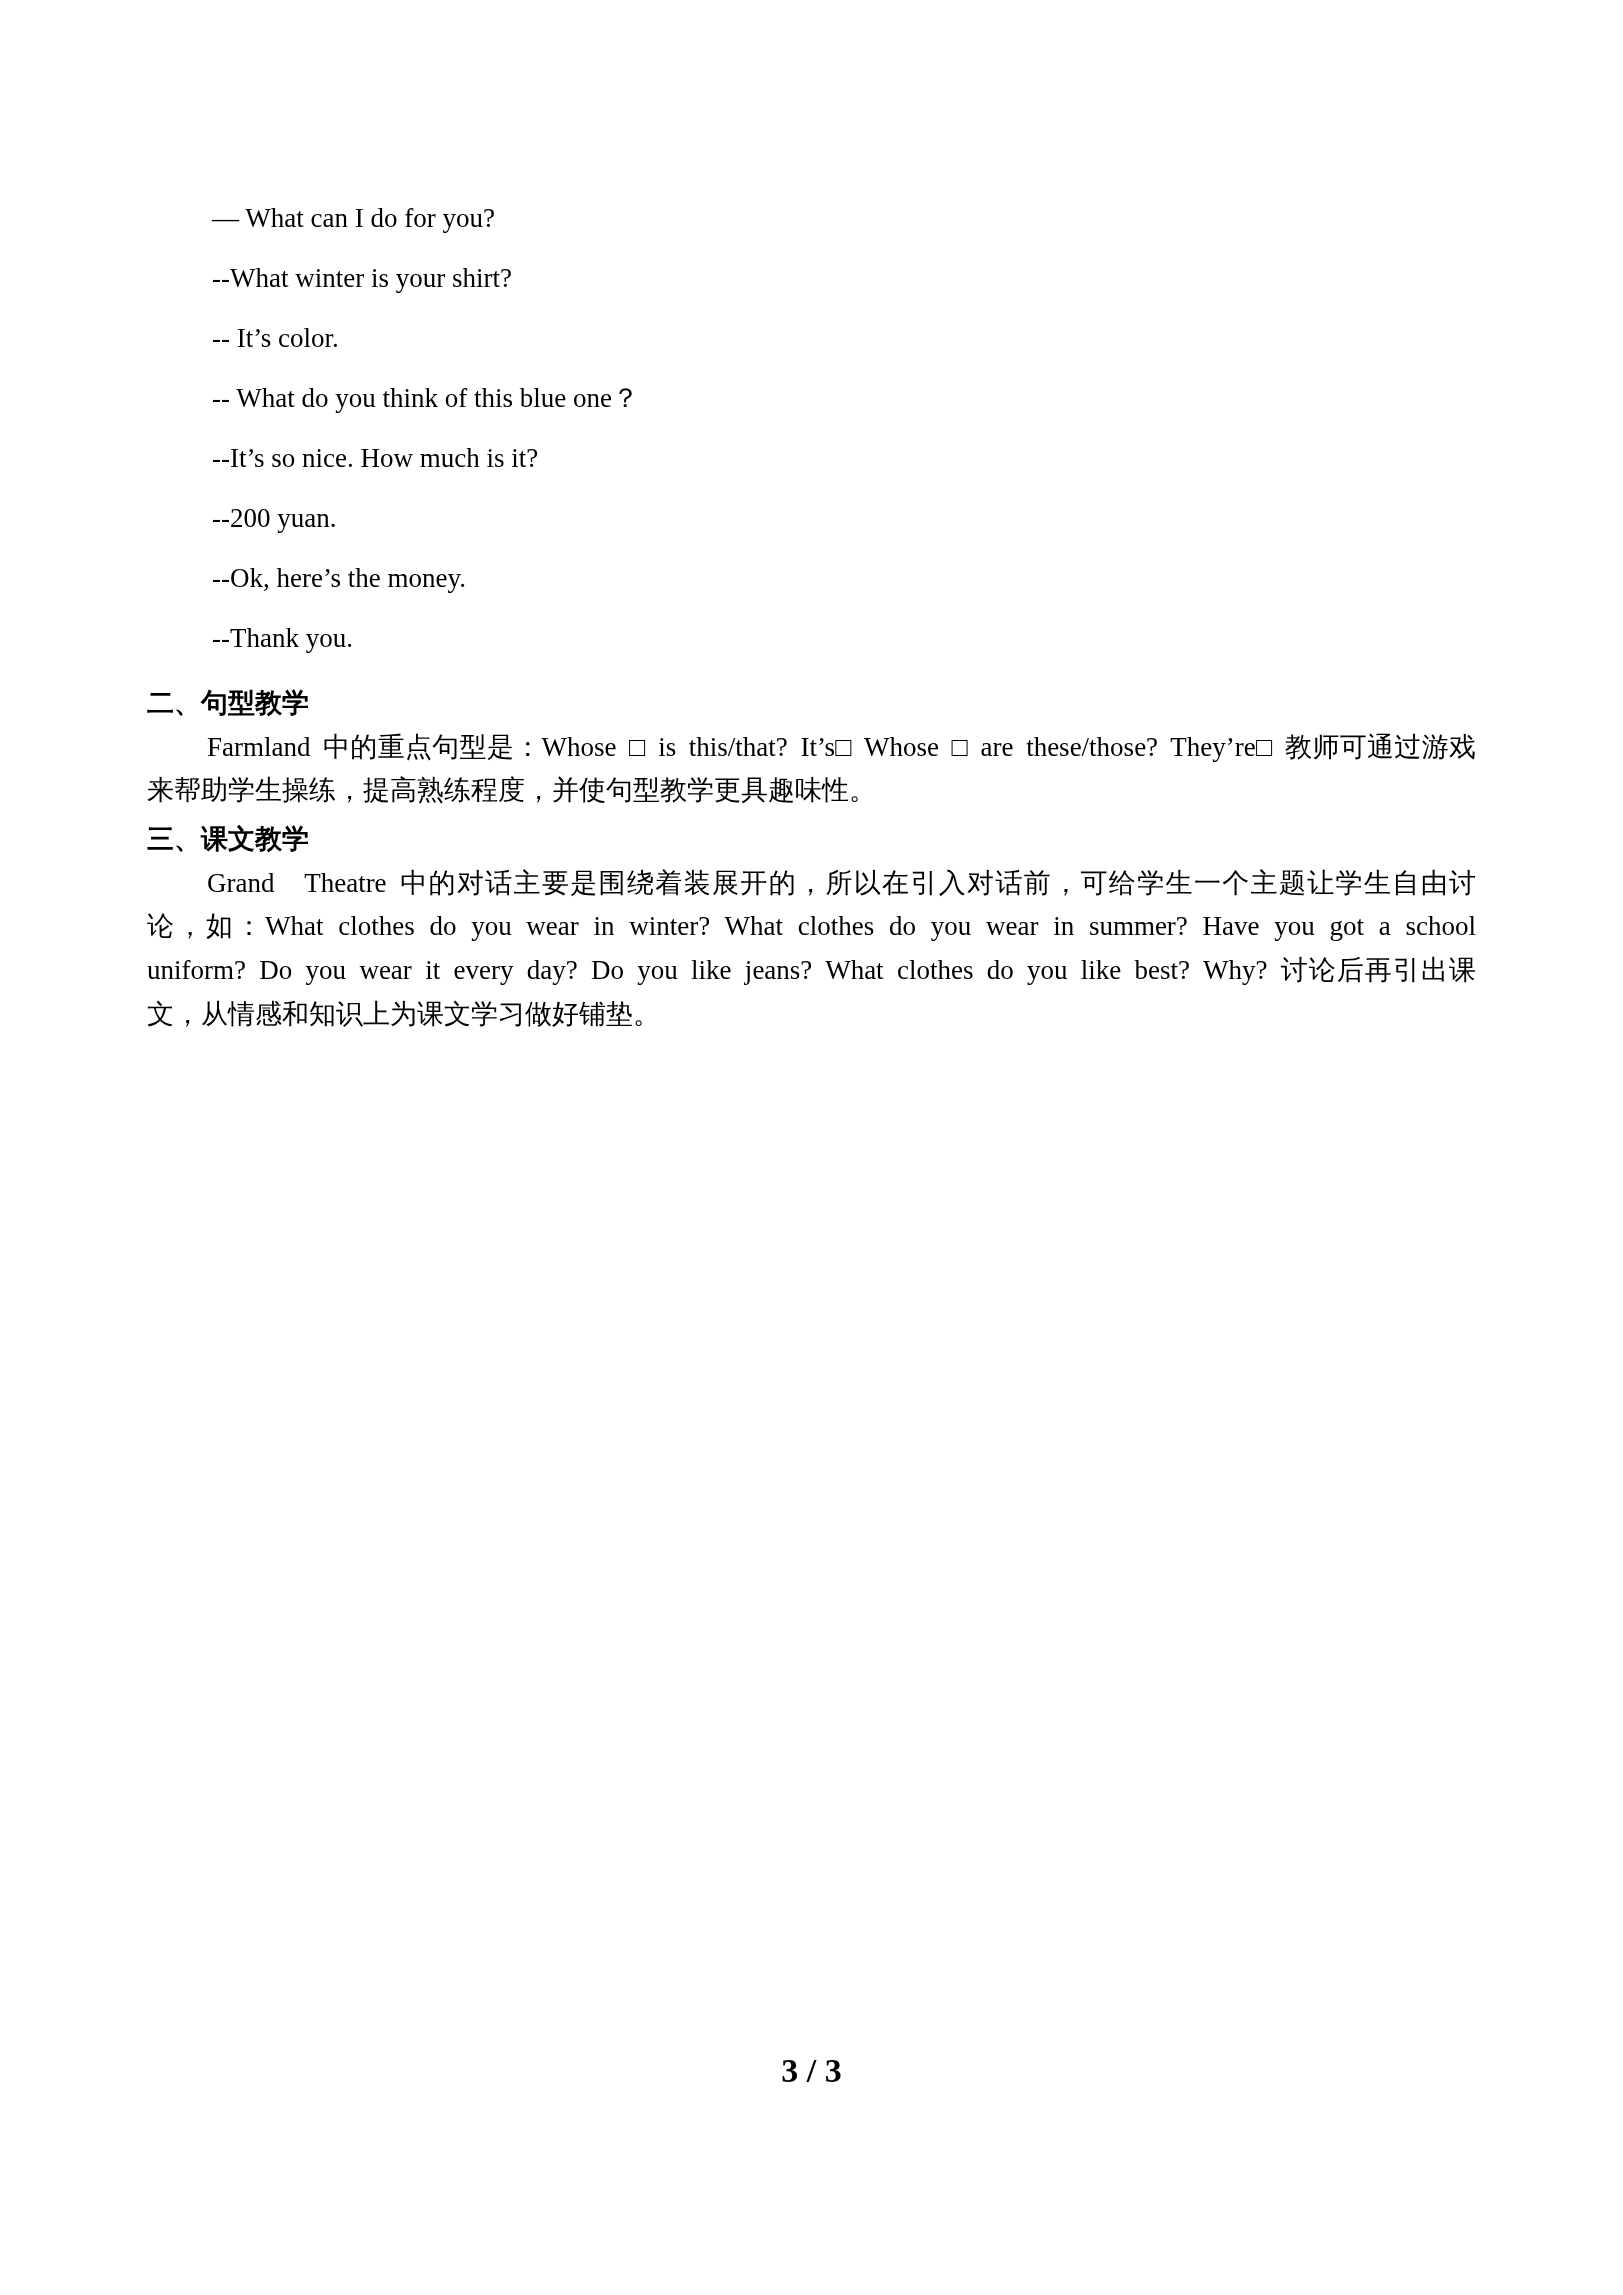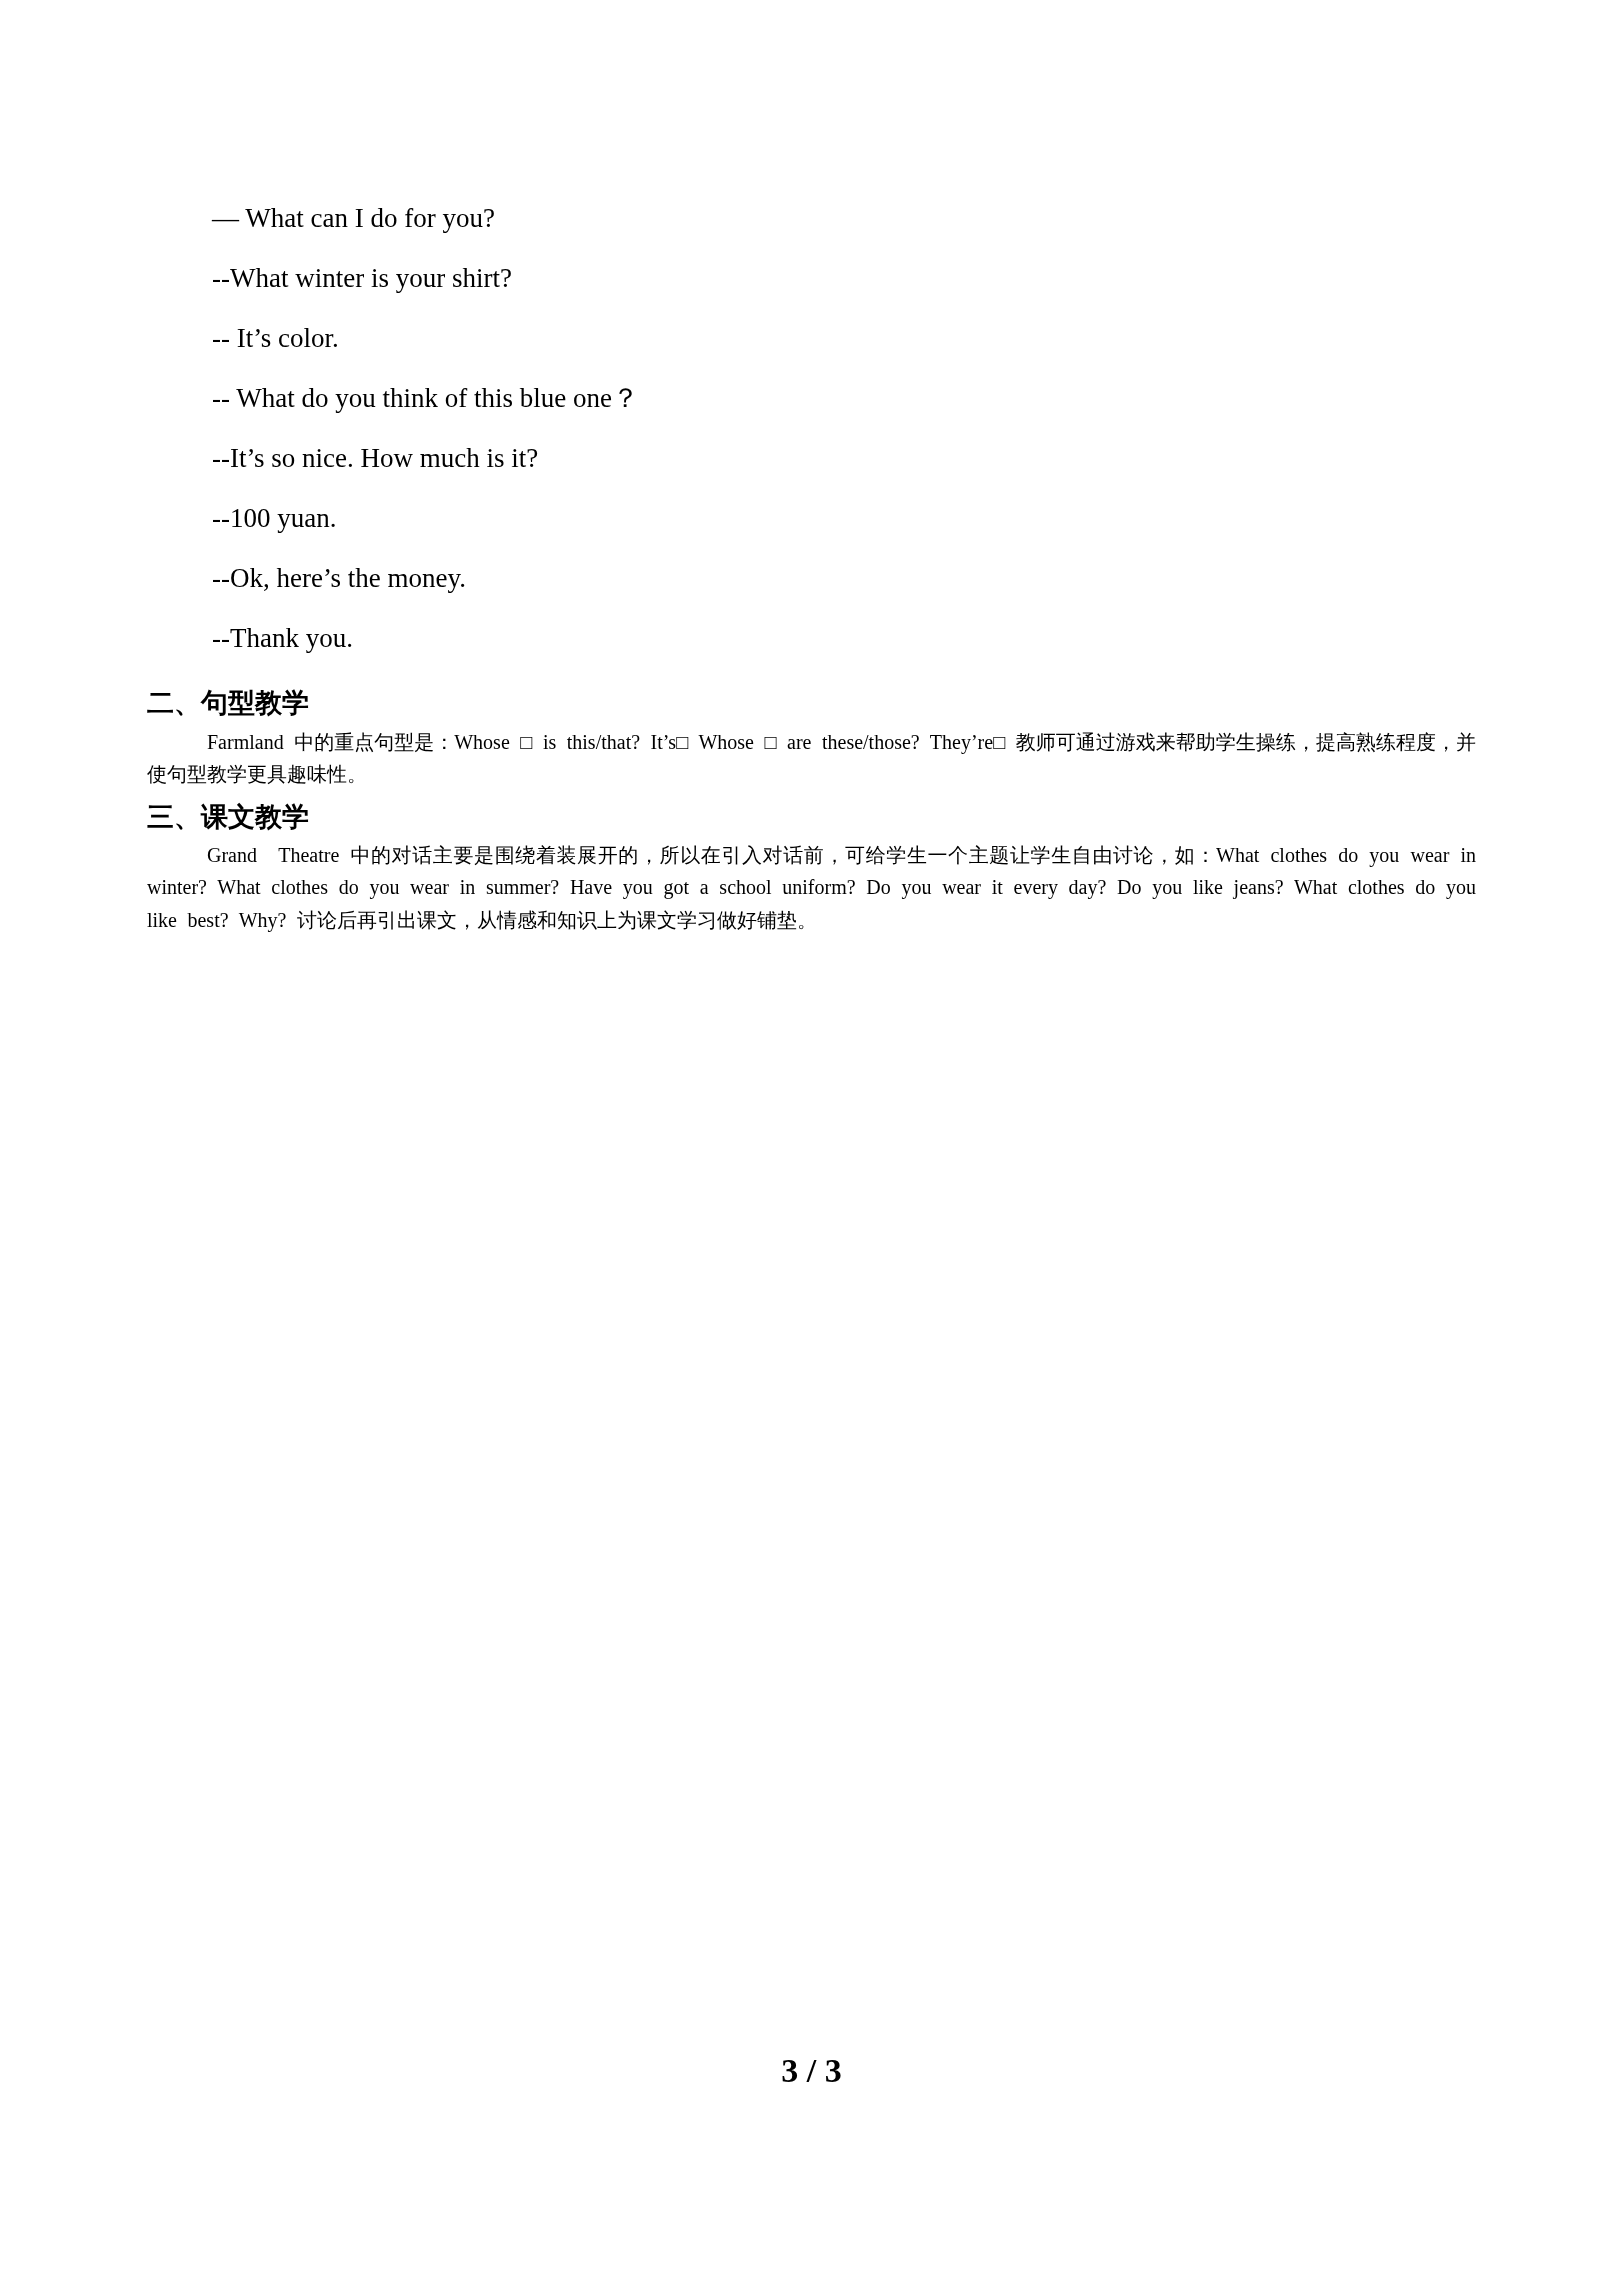--- a/index.html
+++ b/index.html
@@ -33,21 +33,21 @@
     line-height: 1.0;
     margin: 0 0 33px 0;
     white-space: pre;
   }
   .sec-head {
     font-size: 27px;
     line-height: 1.35;
     margin: 8.2px 0 4.1px 0;
   }
   .para {
-    font-size: 20px;
+    font-size: 27px;
     line-height: 1.62;
     margin: 0 0 2.7px 0;
     text-align: justify;
     text-justify: inter-word;
   }
   .para.indent {
     text-indent: 60px;
   }
   .para.spaced {
     word-spacing: 5.5px;
@@ -68,21 +68,21 @@
 
 <div class="page">
   <div class="content">
 
     <div class="dialogue">
       <p class="dlg-line">— What can I do for you?</p>
       <p class="dlg-line">--What winter is your shirt?</p>
       <p class="dlg-line">-- It’s color.</p>
       <p class="dlg-line">-- What do you think of this blue one？</p>
       <p class="dlg-line">--It’s so nice. How much is it?</p>
-      <p class="dlg-line">--100 yuan.</p>
+      <p class="dlg-line">--200 yuan.</p>
       <p class="dlg-line">--Ok, here’s the money.</p>
       <p class="dlg-line">--Thank you.</p>
     </div>
 
     <h2 class="sec-head">二、句型教学</h2>
     <p class="para indent spaced">Farmland 中的重点句型是：Whose □ is this/that? It’s□ Whose □ are these/those? They’re□ 教师可通过游戏来帮助学生操练，提高熟练程度，并使句型教学更具趣味性。</p>
 
     <h2 class="sec-head">三、课文教学</h2>
     <p class="para indent spaced">Grand　Theatre 中的对话主要是围绕着装展开的，所以在引入对话前，可给学生一个主题让学生自由讨论，如：What clothes do you wear in winter? What clothes do you wear in summer? Have you got a school uniform? Do you wear it every day? Do you like jeans? What clothes do you like best? Why? 讨论后再引出课文，从情感和知识上为课文学习做好铺垫。</p>
 

